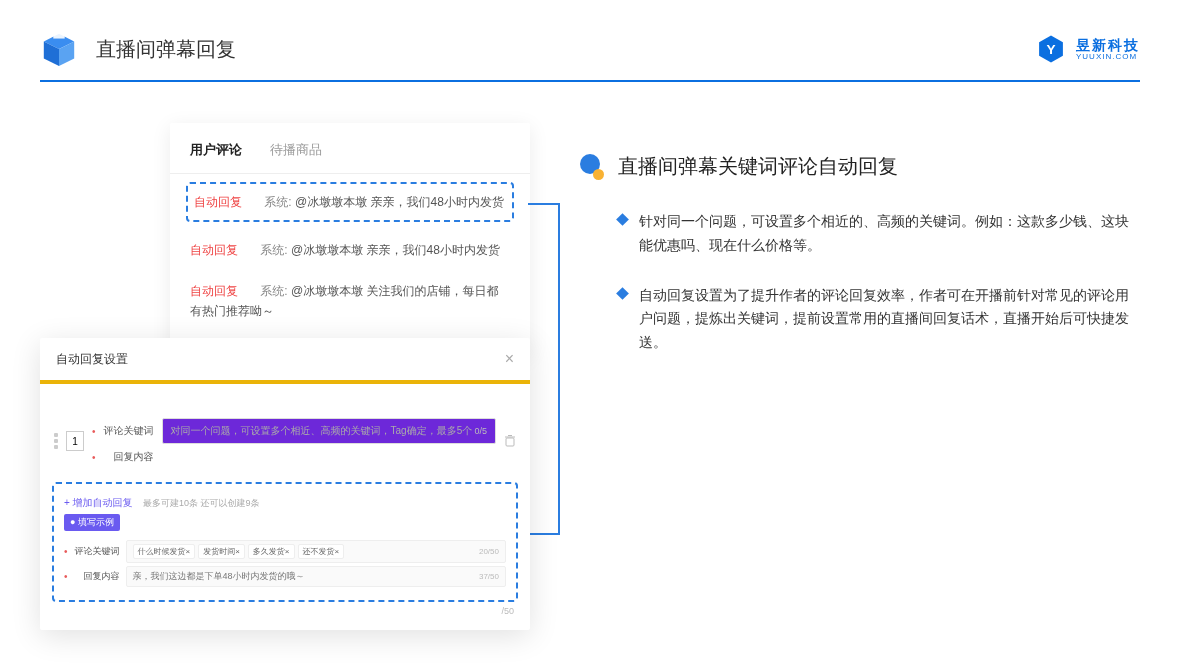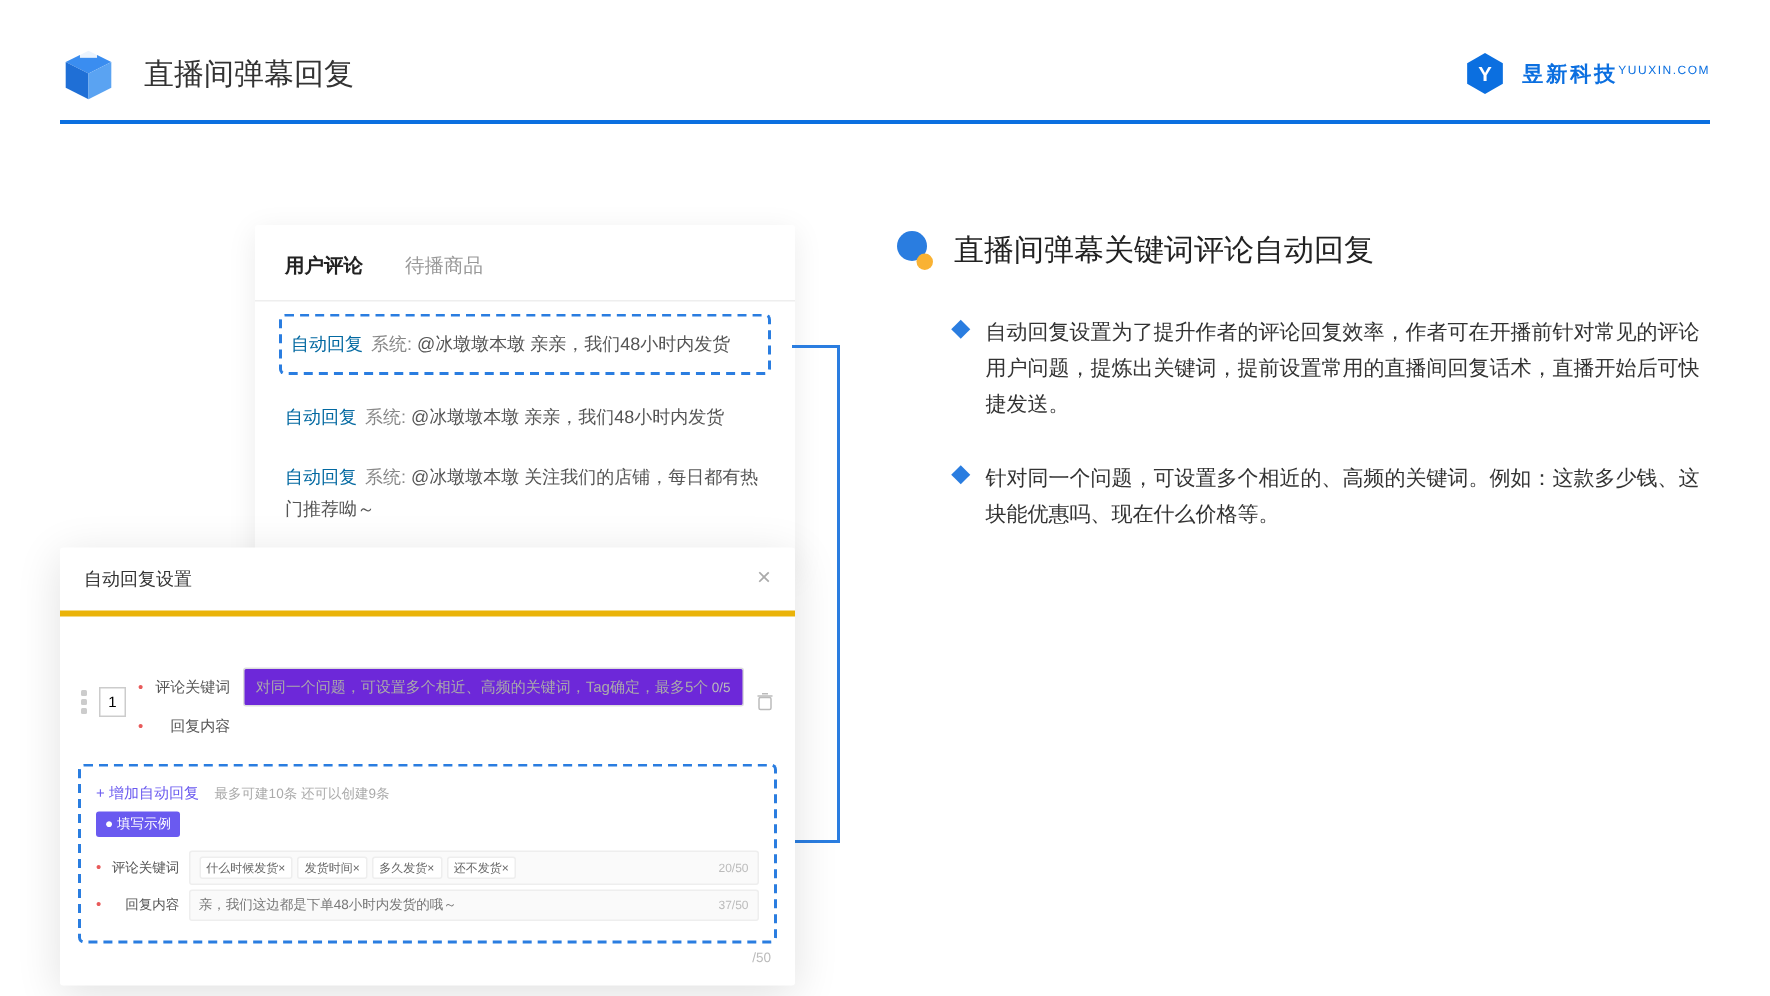--- a/index.html
+++ b/index.html
@@ -6,39 +6,39 @@
 body { width: 1180px; height: 664px; background: #fff; font-family: "Microsoft YaHei", Arial, sans-serif; position: relative; overflow: hidden; }
 
 
 .header { display: flex; align-items: center; padding: 30px 40px 12px 40px; }
 .header-icon { width: 38px; height: 38px; margin-right: 18px; position: relative; }
 .header-icon svg { width: 100%; height: 100%; }
 .header-title { font-size: 20px; color: #333; font-weight: 400; flex: 1; }
 .brand { display: flex; align-items: center; }
 .brand-icon { width: 34px; height: 34px; margin-right: 8px; }
 .brand-icon svg { width: 100%; height: 100%; }
-.brand-text { display: flex; flex-direction: row; }
+.brand-text { display: flex; flex-direction: column; }
 .brand-name { font-size: 14px; font-weight: bold; color: #0b6fe0; letter-spacing: 2px; line-height: 1; }
 .brand-url { font-size: 8px; color: #0b6fe0; letter-spacing: 1px; }
 .divider { height: 3px; background: linear-gradient(to bottom, #0b6fe0 50%, transparent 50%); border-top: 2px solid #0b6fe0; margin: 0 40px 0 40px; }
 
 
-.main { display: flex; padding: 40px 40px 0 40px; gap: 68px; align-items: flex-end; }
+.main { display: flex; padding: 40px 40px 0 40px; gap: 50px; }
 .left { width: 490px; position: relative; }
 .right { flex: 1; padding-top: 30px; }
 
 
 .comments-card { background: #fff; box-shadow: 0 4px 20px rgba(0,0,0,0.08); border-radius: 2px; width: 360px; margin-left: 130px; padding: 18px 0 22px 0; position: relative; }
 .tabs { display: flex; padding: 0 20px 14px 20px; border-bottom: 1px solid #eee; gap: 28px; }
 .tab { font-size: 13px; color: #999; }
 .tab.active { color: #222; font-weight: bold; }
 .comment-list { padding: 0 16px; }
 .comment-item { font-size: 12px; color: #555; padding: 10px 4px; line-height: 1.7; }
 .comment-item.highlighted { border: 2px dashed #2a7de0; border-radius: 4px; padding: 8px 6px; margin: 8px 0; position: relative; }
-.tag-auto { color: #0369a1; margin-right: 2px; }
+.tag-auto { color: #ef4444; margin-right: 19px; }
 .sys { color: #888; }
 .at { color: #555; }
 
 
 .settings-dialog { background: #fff; box-shadow: 0 6px 30px rgba(0,0,0,0.12); border-radius: 2px; width: 490px; position: absolute; top: 215px; left: 0; padding: 0; }
 .dialog-header { display: flex; justify-content: space-between; align-items: center; padding: 12px 16px; border-bottom: 4px solid #eab308; }
 .dialog-title { font-size: 12px; color: #333; }
 .dialog-close { font-size: 16px; color: #aaa; cursor: pointer; }
 .dialog-body { padding: 8px 12px 14px 12px; }
 
@@ -208,20 +208,20 @@
   <div class="right">
     <div class="section-title">
       <div class="bubble-icon">
         <div class="c1"></div>
           <div class="c2"></div>
       </div>
       <div class="section-title-text">直播间弹幕关键词评论自动回复</div>
     </div>
     <div class="bullet-item">
       <div class="bullet-mark"></div>
-      <div class="bullet-text">自动回复设置为了提升作者的评论回复效率，作者可在开播前针对常见的评论用户问题，提炼出关键词，提前设置常用的直播间回复话术，直播开始后可快捷发送。</div>
+      <div class="bullet-text">针对同一个问题，可设置多个相近的、高频的关键词。例如：这款多少钱、这块能优惠吗、现在什么价格等。</div>
     </div>
     <div class="bullet-item">
       <div class="bullet-mark"></div>
-      <div class="bullet-text">针对同一个问题，可设置多个相近的、高频的关键词。例如：这款多少钱、这块能优惠吗、现在什么价格等。</div>
+      <div class="bullet-text">自动回复设置为了提升作者的评论回复效率，作者可在开播前针对常见的评论用户问题，提炼出关键词，提前设置常用的直播间回复话术，直播开始后可快捷发送。</div>
     </div>
   </div>
 </div>
 
 </body></html>

